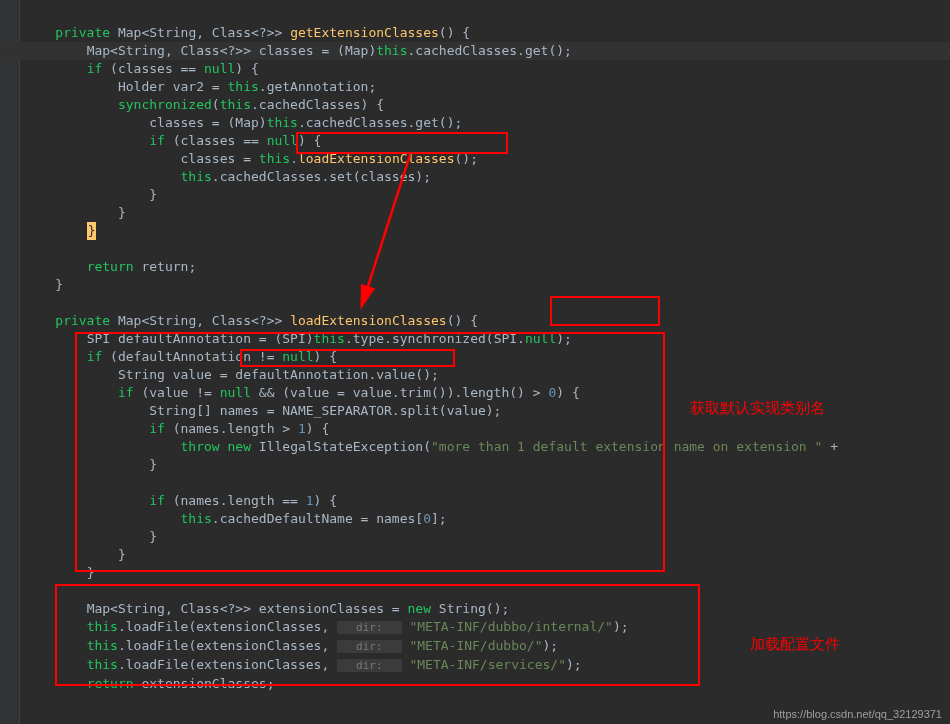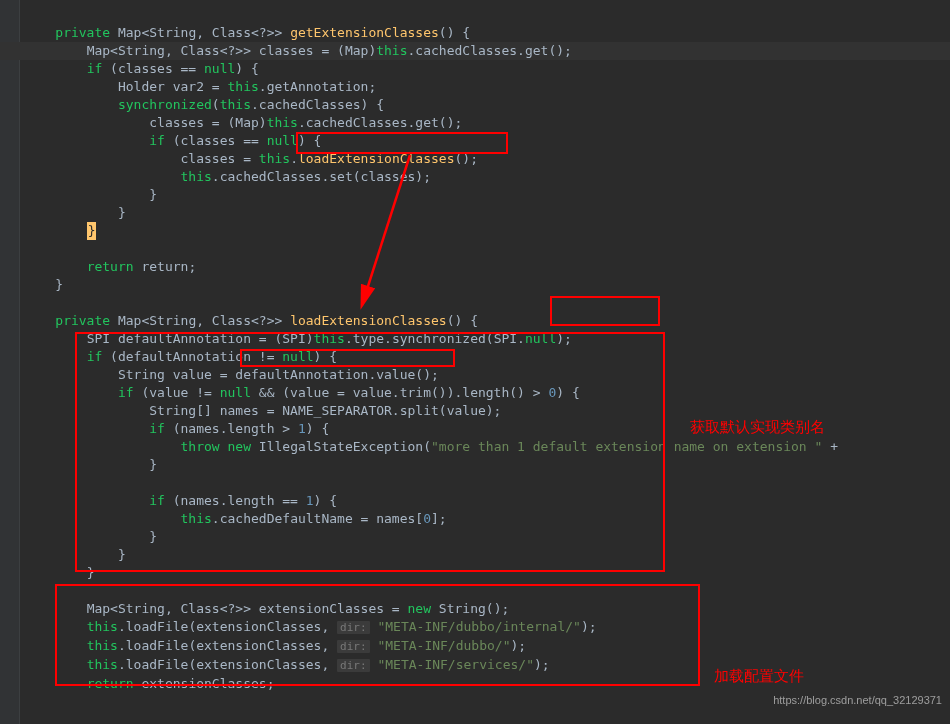--- a/index.html
+++ b/index.html
@@ -30,21 +30,21 @@
   .hl-line {
     position: absolute;
     left: 0; right: 0;
     height: 18px;
     background: #323232;
   }
   .kw { color: #22c55e; }
   .str { color: #6a8759; }
   .num { color: #6897bb; }
   .method { color: #ffc66d; }
-  .paramhint { color: #787878; background: #3b3b3b; padding: 0 3px; border-radius: 1px; font-size: 11px;}
+  .paramhint { color: #787878; background: #3b3b3b; padding: 0 19px; border-radius: 1px; font-size: 11px;}
 
   
   .redbox {
     position: absolute;
     border: 2px solid #ff0000;
     pointer-events: none;
   }
   .cursor-caret {
     display: inline-block;
     background: #ffc66d;
@@ -54,21 +54,21 @@
 
   
   .red-annotation {
     position: absolute;
     color: #ff0000;
     font-family: 'Microsoft YaHei', sans-serif;
     font-size: 15px;
   }
   .watermark {
     position: absolute;
-    bottom: 18px;
+    bottom: 4px;
     right: 8px;
     color: #cccccc;
     font-size: 11px;
     font-family: sans-serif;
     opacity: 0.7;
   }
 
   
   .arrow-svg {
     position: absolute;
@@ -130,16 +130,16 @@
 
 <svg class="arrow-svg" style="left:350px; top:150px; width:80px; height:170px;">
   <defs>
     <marker id="ah" markerWidth="10" markerHeight="10" refX="8" refY="3" orient="auto">
       <polygon points="0 0, 10 3, 0 6" fill="#ff0000"></polygon>
     </marker>
   </defs>
   <line x1="60" y1="5" x2="12" y2="155" stroke="#ff0000" stroke-width="2.5" marker-end="url(#ah)"></line>
 </svg>
 
-<div class="red-annotation" style="left:690px; top:418px;">获取默认实现类别名</div>
-<div class="red-annotation" style="left:714px; top:635px;margin-top:32px;">加载配置文件</div>
+<div class="red-annotation" style="left:690px; top:399px;">获取默认实现类别名</div>
+<div class="red-annotation" style="left:750px; top:635px;">加载配置文件</div>
 
 <div class="watermark">https://blog.csdn.net/qq_32129371</div>
 
 </body></html>

